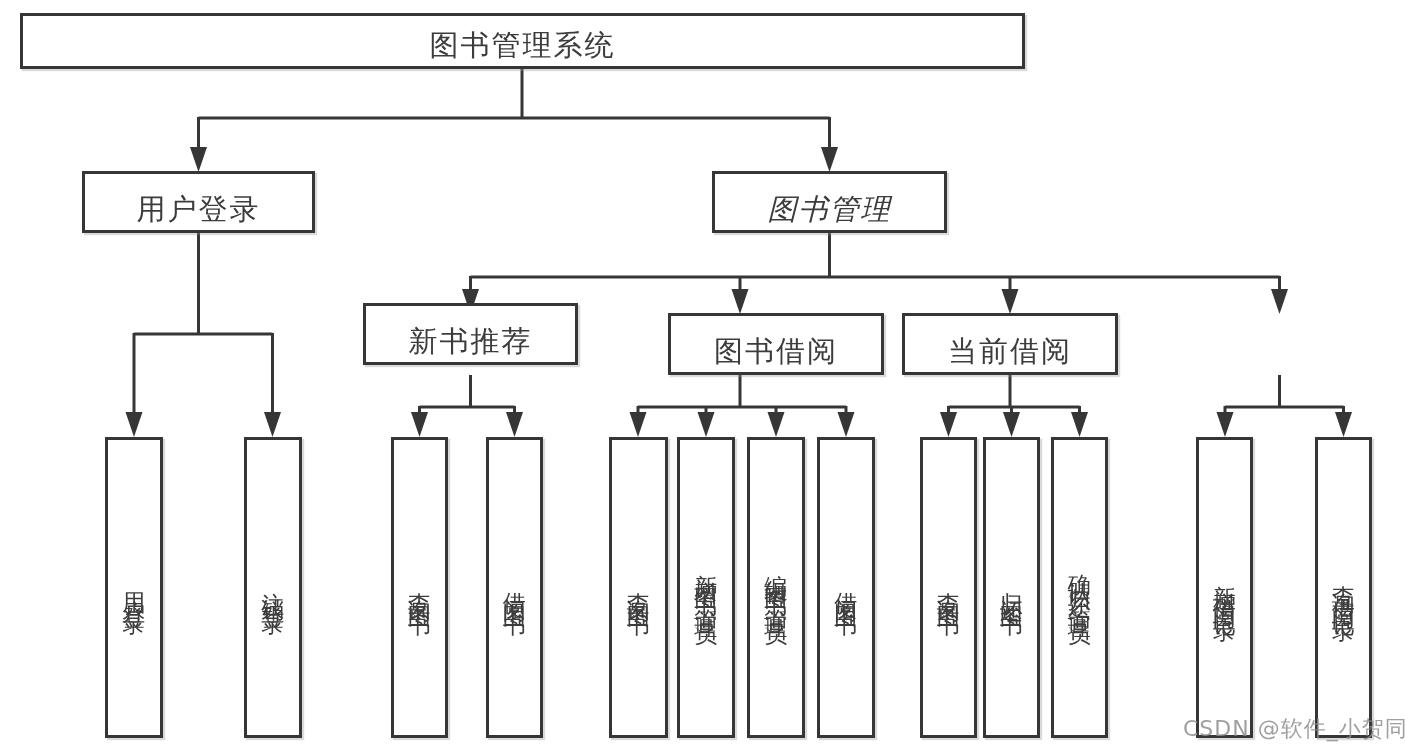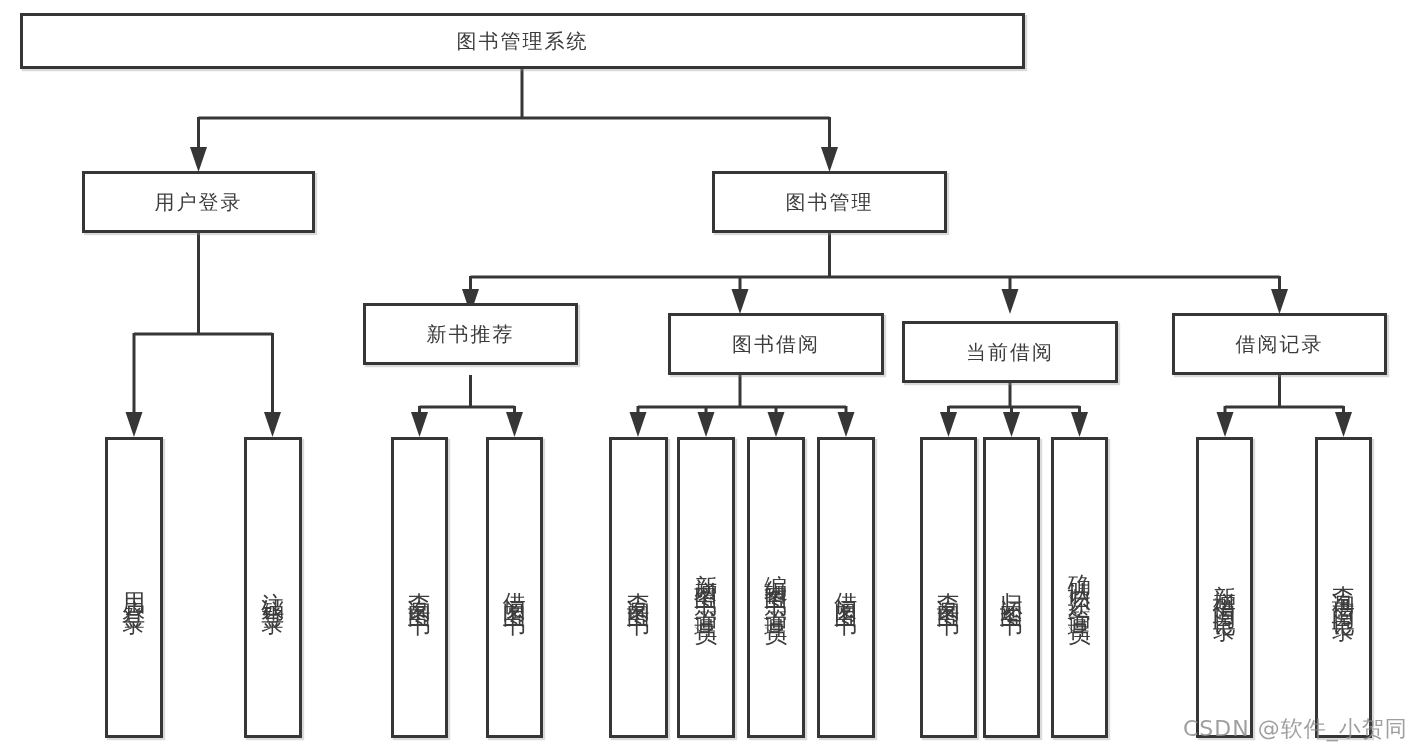--- a/index.html
+++ b/index.html
@@ -8,21 +8,21 @@
     font-family:"DejaVu Sans","Liberation Sans",sans-serif; overflow:hidden;
   }
   svg.wires { position:absolute; left:0; top:0; width:1405px; height:747px; }
   .box {
     position:absolute; box-sizing:border-box;
     border:3px solid #363636; background:#ffffff;
     display:flex; align-items:center; justify-content:center;
     color:#3c3c3c;
     box-shadow:2px 2px 1px rgba(150,150,150,.35);
   }
-  .hbox { font-size:20px; letter-spacing:2px; white-space:nowrap; }
+  .hbox { font-size:29px; letter-spacing:2px; white-space:nowrap;align-items:flex-end; }
   .vbox span {
     writing-mode:vertical-rl; text-orientation:mixed;
     font-size:23px; letter-spacing:7px; line-height:1.15;
   }
   .watermark {
     position:absolute; left:1183px; top:714px;
     font-size:22px; color:#8f8f8f; opacity:.85; white-space:nowrap; z-index:5;
     letter-spacing:1px;
   }
 </style>
@@ -97,35 +97,32 @@
     </g>
   </svg>
 
   <div class="box hbox" style="left:20px;top:13px;width:1005px;height:56px;">
     <span>图书管理系统</span>
   </div>
 
   <div class="box hbox" style="left:82px;top:171px;width:233px;height:62px;">
     <span>用户登录</span>
   </div>
-  <div class="box hbox" style="left:712px;top:171px;width:235px;height:62px;">
+  <div class="box hbox" style="left:712px;top:171px;width:235px;height:62px;font-style:italic;">
     <span>图书管理</span>
   </div>
 
   <div class="box hbox" style="left:363px;top:303px;width:215px;height:62px;">
     <span>新书推荐</span>
   </div>
   <div class="box hbox" style="left:668px;top:313px;width:216px;height:62px;">
     <span>图书借阅</span>
   </div>
-  <div class="box hbox" style="left:902px;top:313px;width:216px;height:62px;margin-top:8px;">
+  <div class="box hbox" style="left:902px;top:313px;width:216px;height:62px;">
     <span>当前借阅</span>
-  </div>
-  <div class="box hbox" style="left:1172px;top:313px;width:215px;height:62px;">
-    <span>借阅记录</span>
   </div>
 
   <div class="box vbox" style="left:105px;top:437px;width:58px;height:301px;">
     <span>用户登录</span>
   </div>
   <div class="box vbox" style="left:244px;top:437px;width:58px;height:301px;">
     <span>注销登录</span>
   </div>
 
   <div class="box vbox" style="left:391px;top:437px;width:57px;height:301px;">

